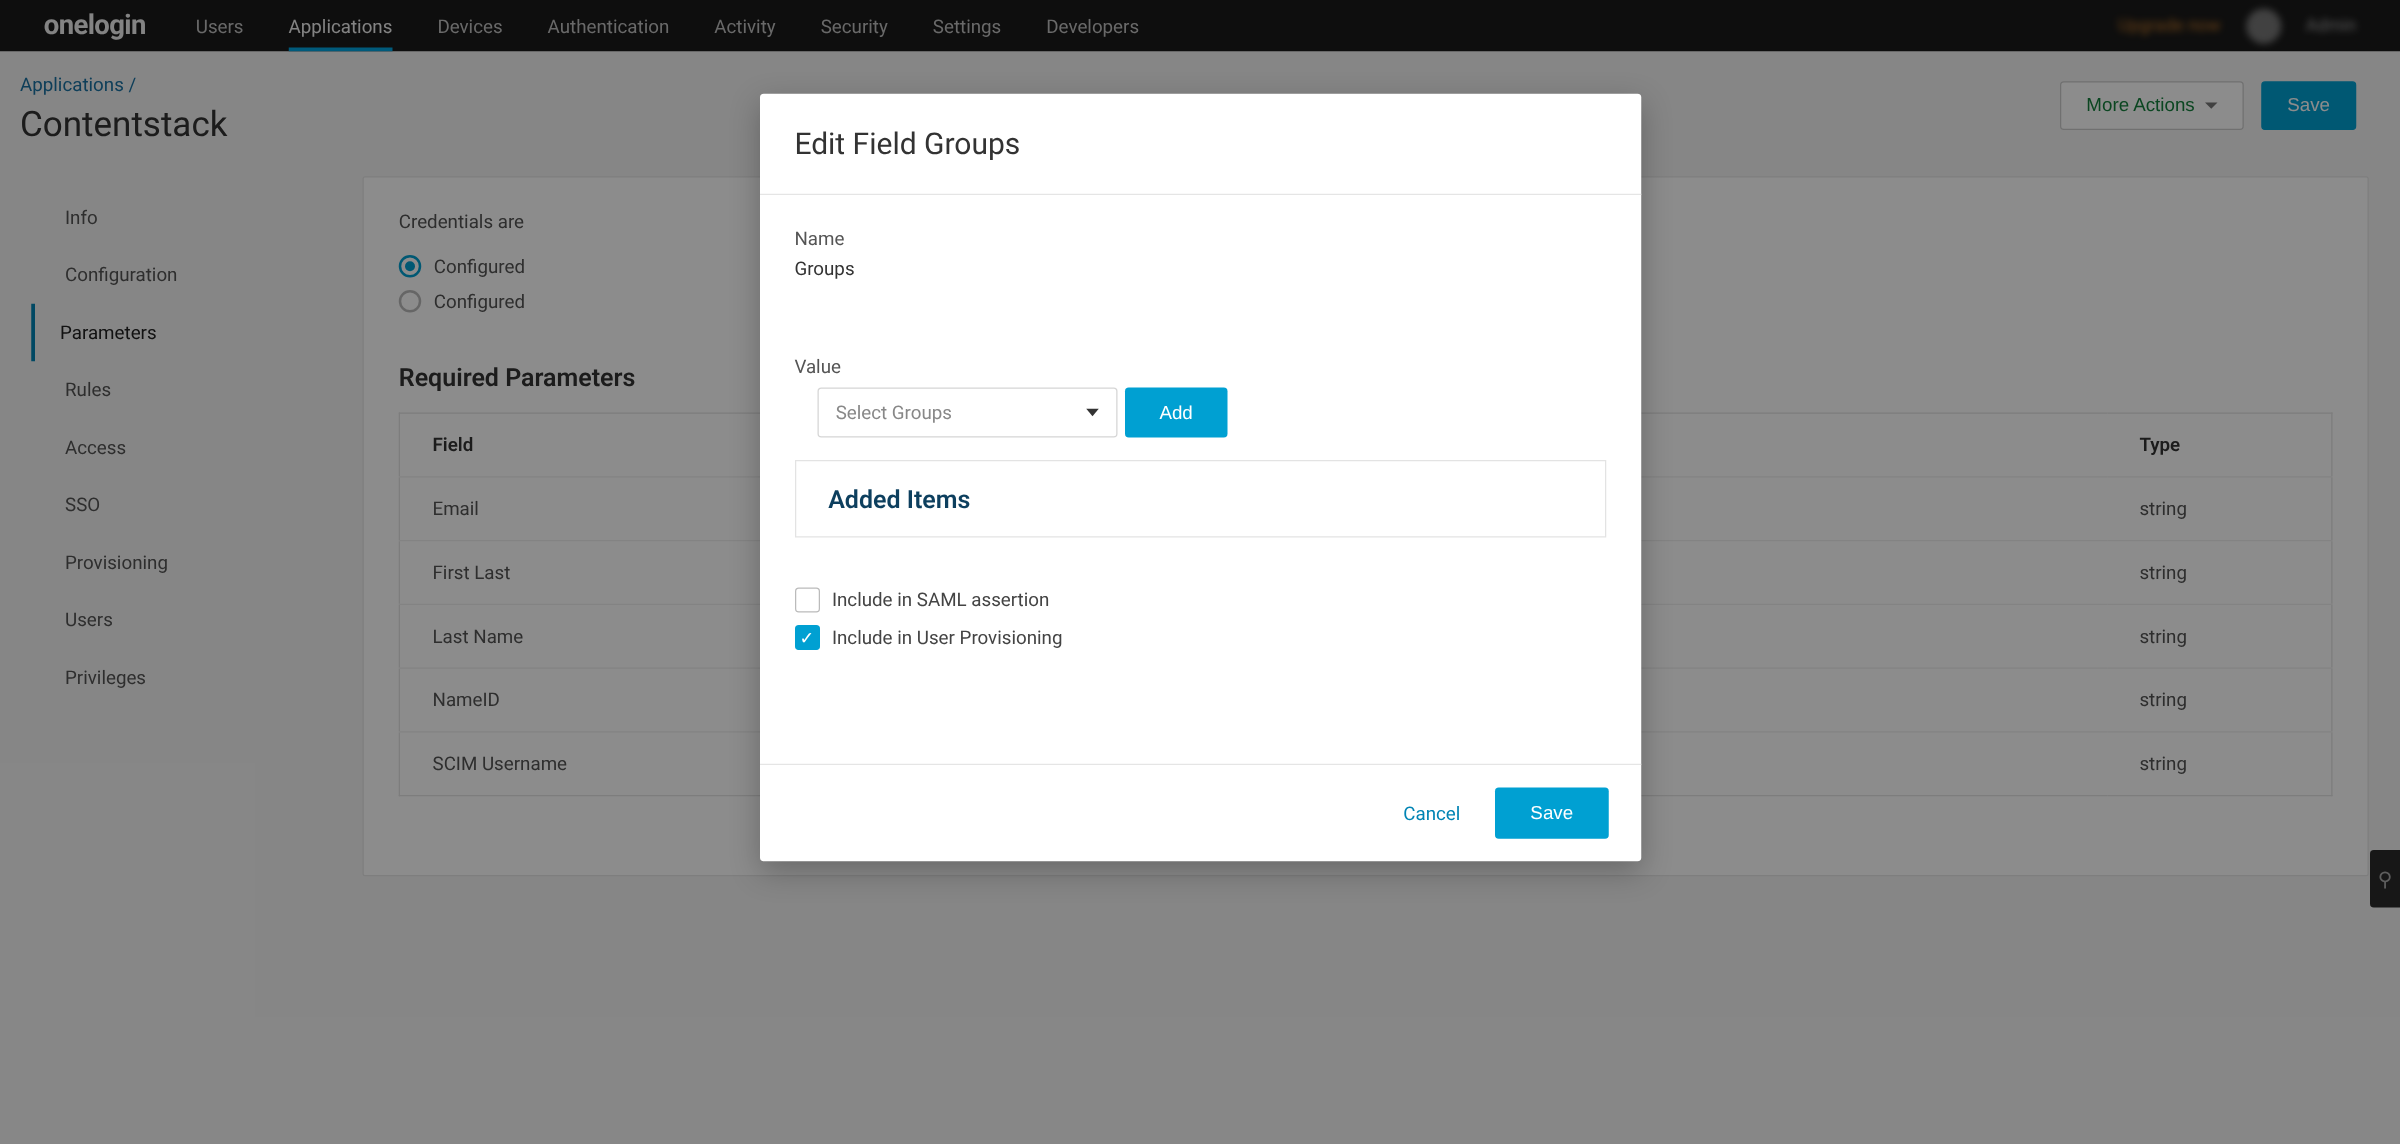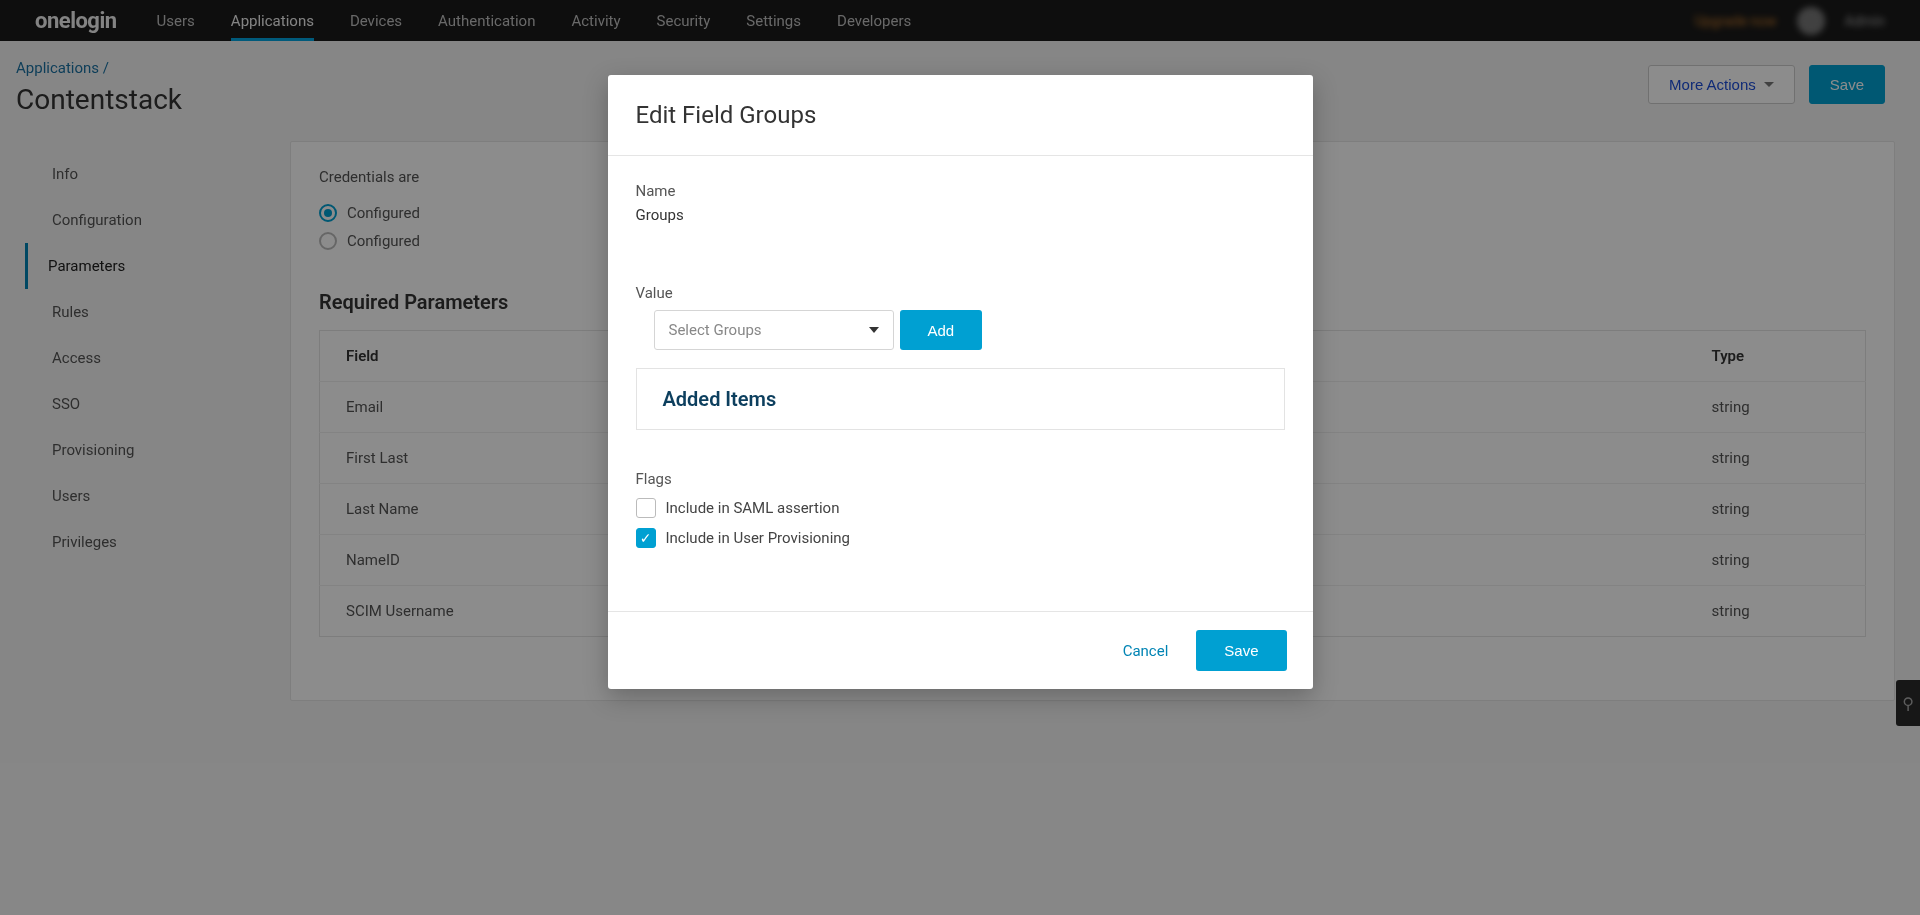--- a/index.html
+++ b/index.html
@@ -98,21 +98,21 @@
     border-radius: 3px;
     cursor: pointer;
     border: 1px solid transparent;
     background: #fff;
     display: inline-flex;
     align-items: center;
     gap: 8px;
   }
   .btn-outline {
     border: 1px solid #ccc;
-    color: #1d4ed8;
+    color: #15803d;
   }
   .btn-primary {
     background: #00a0d2;
     color: #fff;
     border: 1px solid #00a0d2;
   }
 
   .layout {
     display: flex;
     padding: 0 25px;
@@ -473,21 +473,20 @@
         <div class="select-box">
           <span>Select Groups</span>
           <span class="caret-down"></span>
         </div>
         <button class="btn-add">Add</button>
       </div>
 
       <div class="added-box">Added Items</div>
 
       <div class="flags-section">
-        <div class="field-label">Flags</div>
         <div class="check-row">
           <span class="chk"></span>
           <span>Include in SAML assertion</span>
         </div>
         <div class="check-row">
           <span class="chk checked">✓</span>
           <span>Include in User Provisioning</span>
         </div>
       </div>
 

